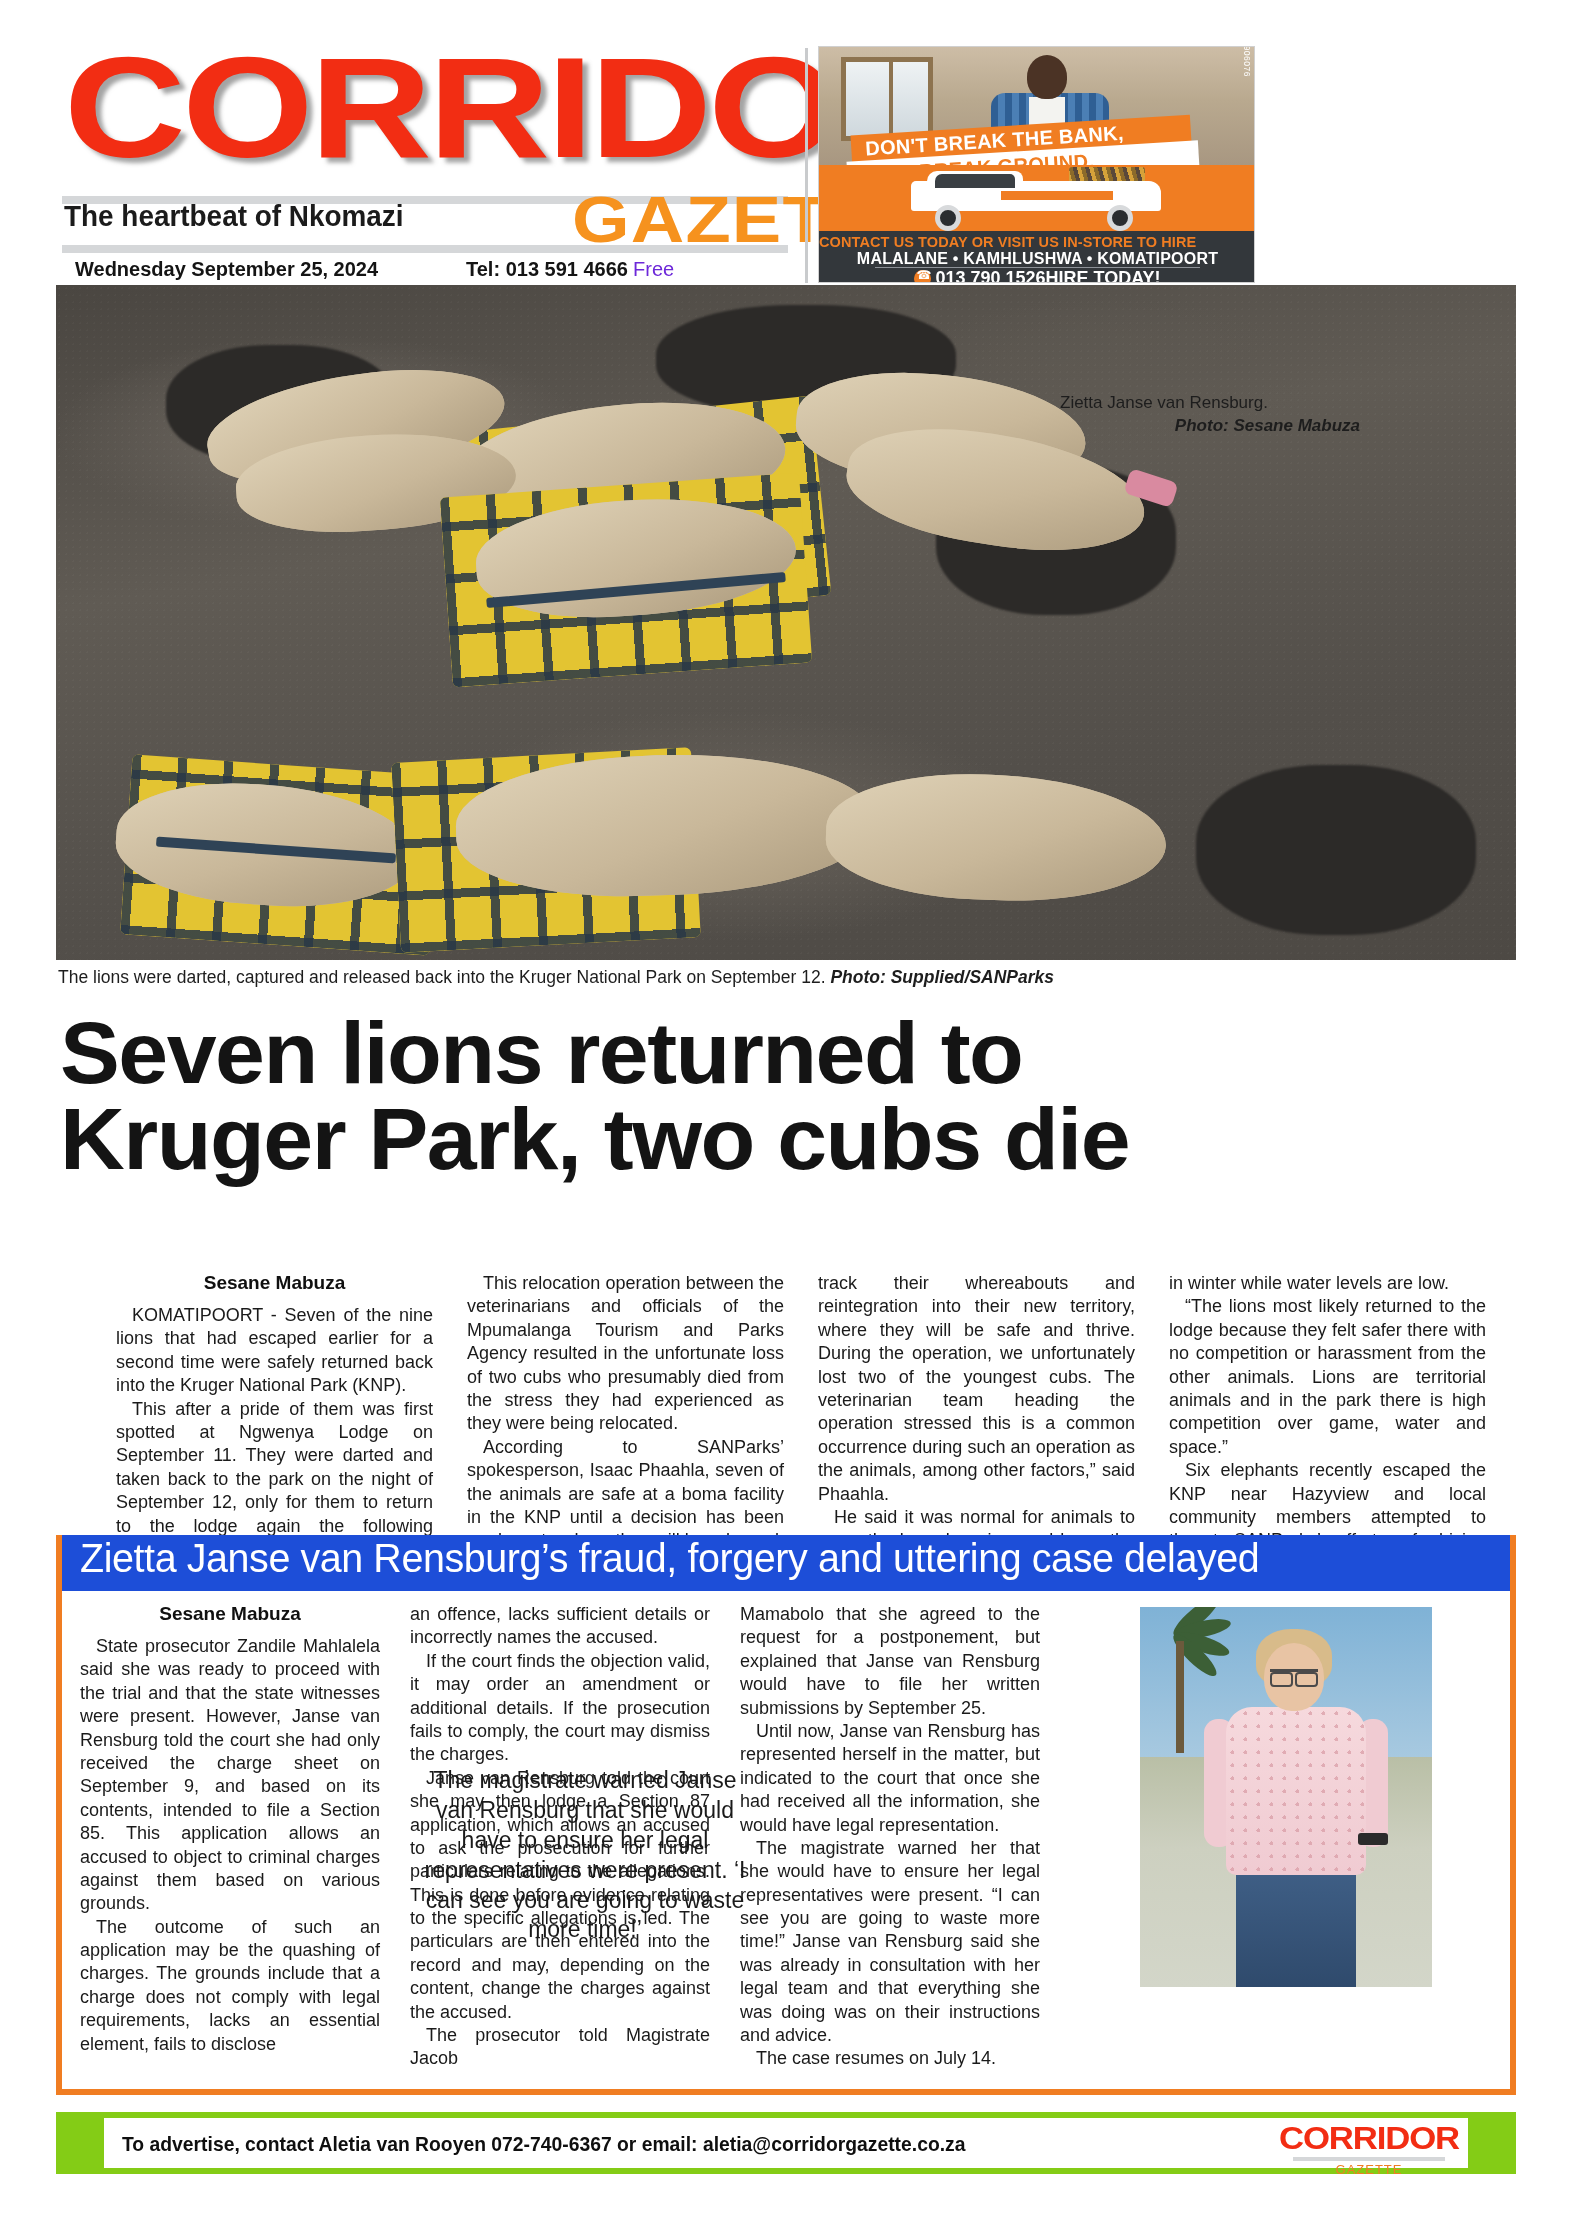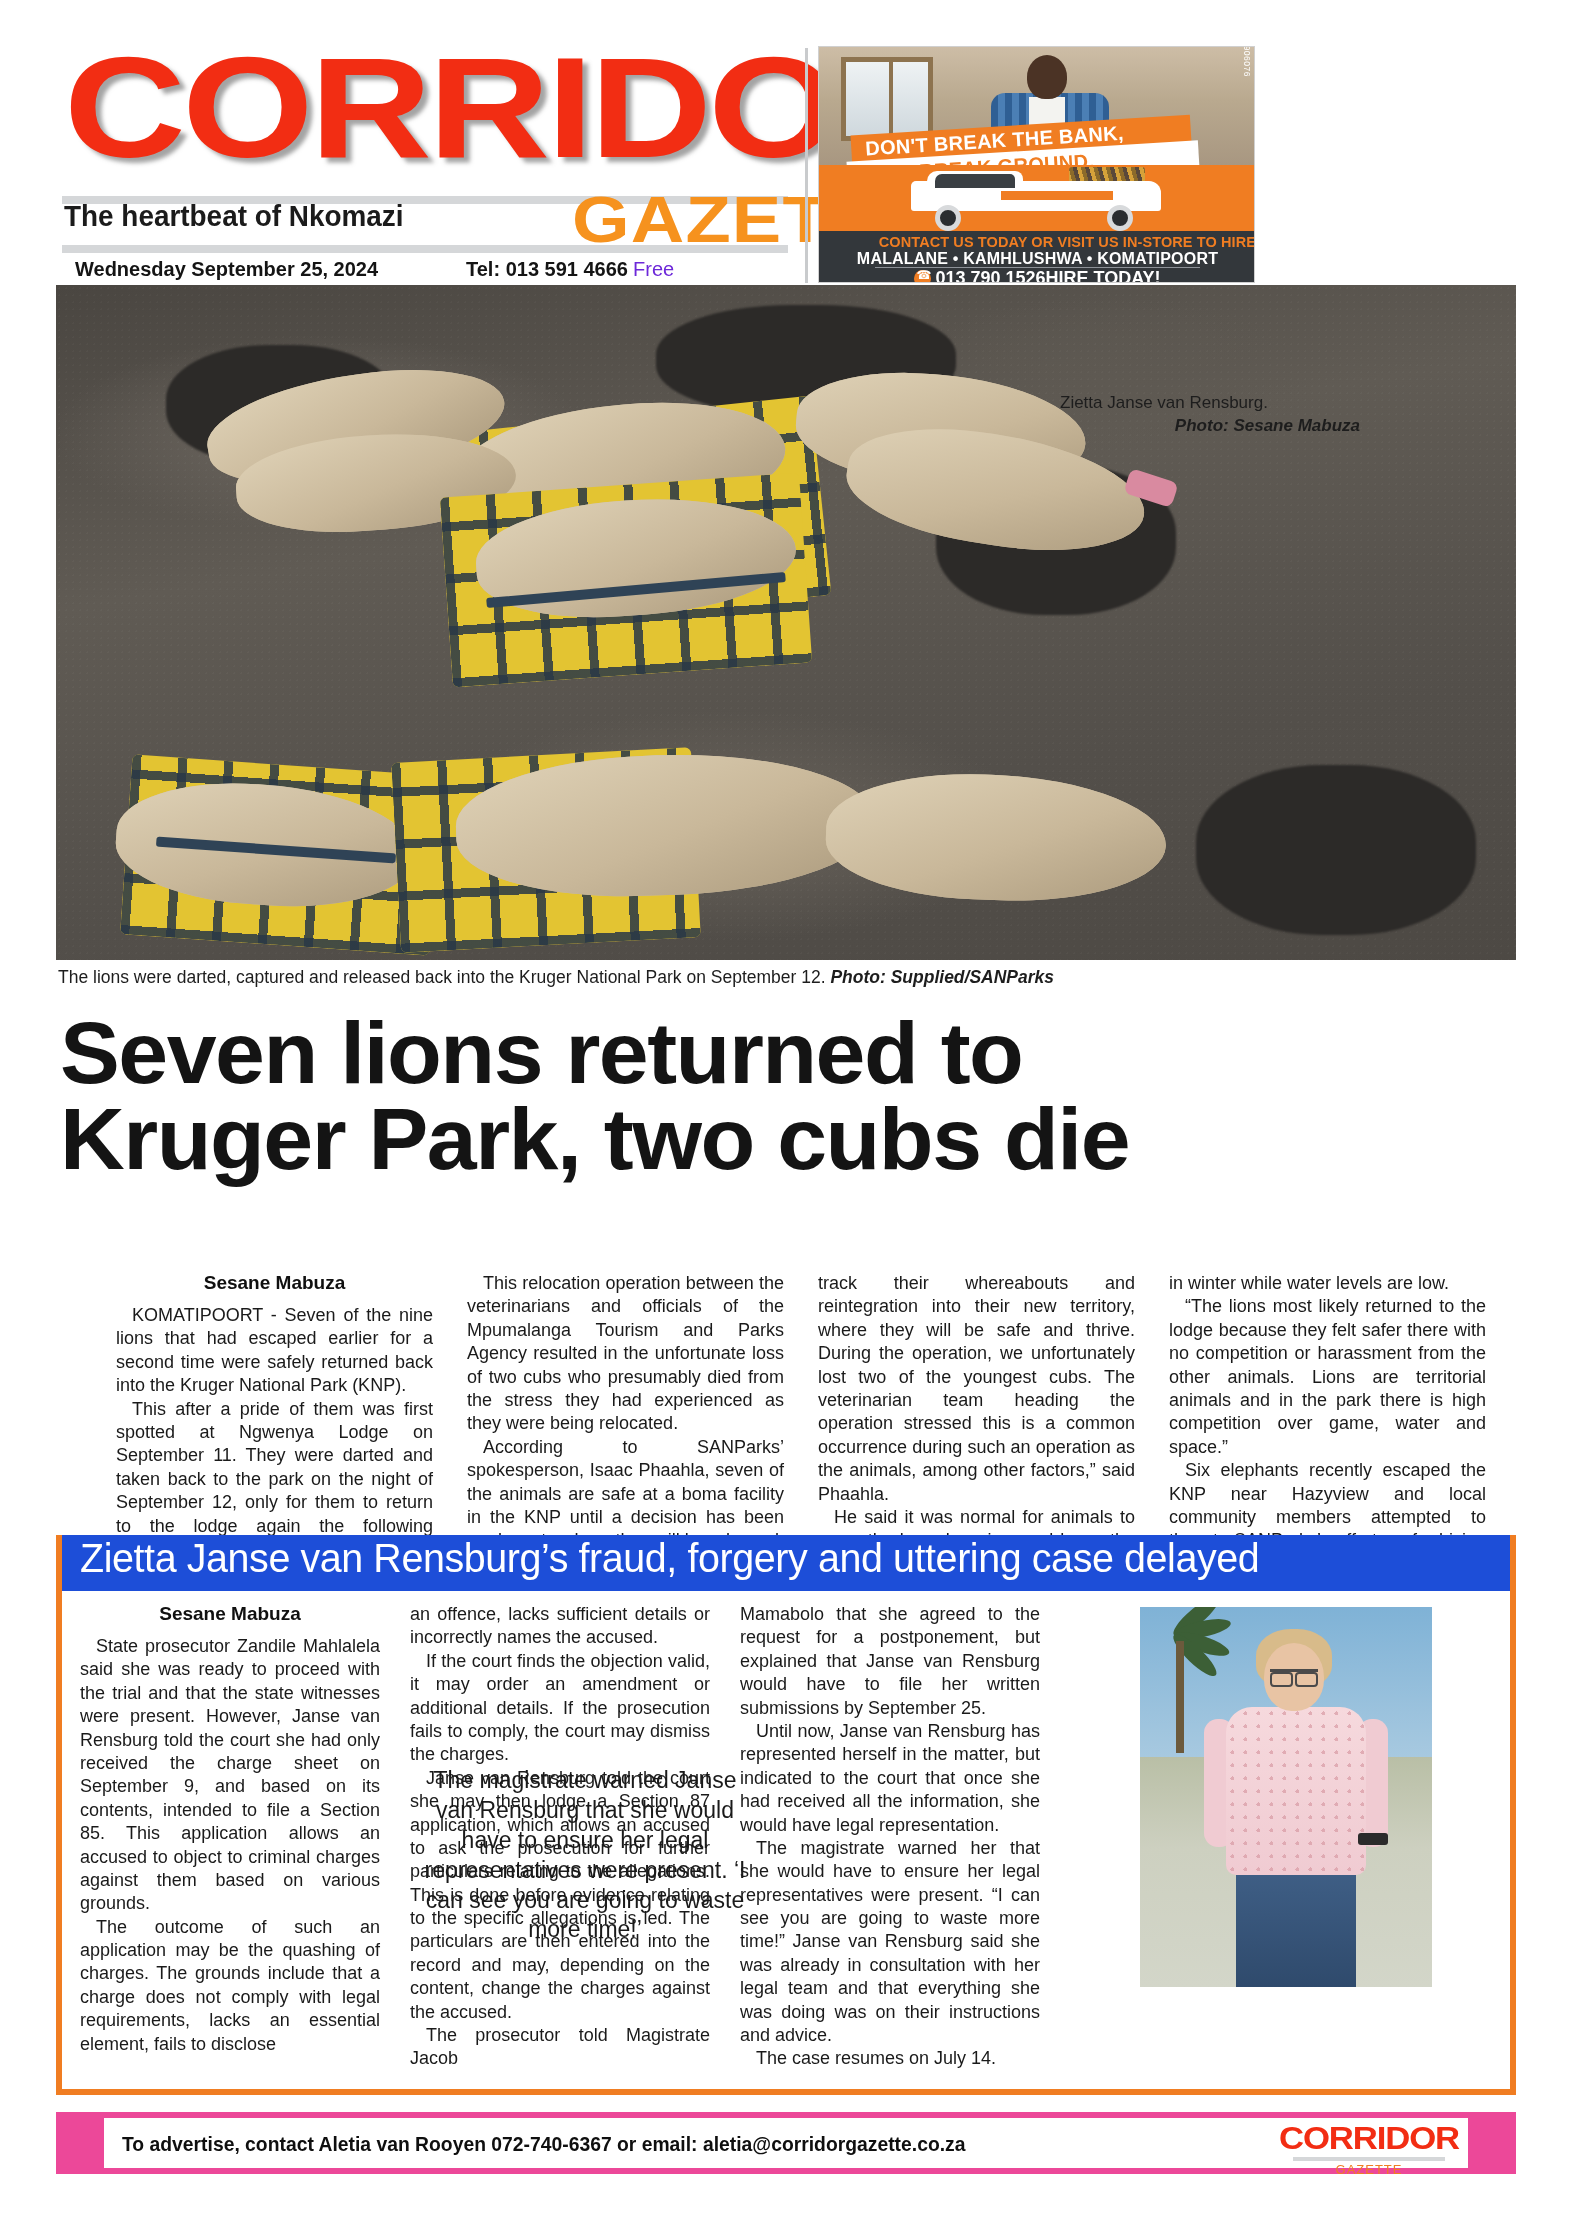--- a/index.html
+++ b/index.html
@@ -69,21 +69,21 @@
   .ad-truckzone { position: absolute; left: 0; top: 118px; width: 437px; height: 66px; background: #f07d22; }
   .truck-body { position: absolute; left: 92px; top: 16px; width: 250px; height: 30px; background: #ffffff; border-radius: 5px 12px 3px 3px; }
   .truck-cab { position: absolute; left: 108px; top: 6px; width: 96px; height: 18px; background: #ffffff; border-radius: 10px 8px 0 0; }
   .truck-glass { position: absolute; left: 116px; top: 9px; width: 80px; height: 14px; background: #3a3f44; border-radius: 7px 5px 0 0; }
   .truck-stripe { position: absolute; left: 182px; top: 26px; width: 112px; height: 9px; background: #f07d22; }
   .truck-load { position: absolute; left: 250px; top: 2px; width: 76px; height: 18px;
        background: repeating-linear-gradient(75deg,#d6a23a 0 4px,#8c6b2a 4px 8px,#59483a 8px 12px); border-radius:3px;}
   .wheel { position: absolute; top: 40px; width: 26px; height: 26px; border-radius: 50%; background: #2a2d30; border: 5px solid #d8dadc; }
   .wheel.w1 { left: 116px; } .wheel.w2 { left: 288px; }
   .ad-dark { position: absolute; left: 0; top: 184px; width: 437px; height: 53px; background: #33373b; }
-  .ad-contact { position: absolute; left: 0; top: 3px; width: 437px; text-align: right;
+  .ad-contact { position: absolute; left: 0; top: 3px; width: 437px; text-align: left;
        font-size: 14.5px; font-weight: bold; color: #f07d22; letter-spacing:.1px; white-space:nowrap; }
   .ad-towns { position: absolute; left: 0; top: 19px; width: 437px; text-align: center;
        font-size: 16px; font-weight: bold; color: #ffffff; letter-spacing:.2px; white-space:nowrap; }
   .ad-hr { position: absolute; left: 56px; top: 36px; width: 325px; height: 1px; background: #8e9298; }
   .ad-phonerow { position: absolute; left: 0; top: 36px; width: 437px; text-align: center; white-space:nowrap; }
   .ad-phonerow .pc { display:inline-block; width: 17px; height: 17px; border-radius:50%; background:#f07d22; position:relative; top:3px; margin-right:4px;}
   .ad-phonerow .pc:after{content:'\260E'; position:absolute; left:2px; top:-2px; font-size:12px; color:#fff;}
   .ad-phone { font-size: 18px; font-weight: bold; color: #ffffff; }
   .ad-hire { font-size: 18px; font-weight: bold; color: #ffffff; }
   .ad-vert { position: absolute; right: 2px; top: 30px; font-size: 8.5px; color: #ffffff;
@@ -169,21 +169,21 @@
   .a2-armL { position:absolute; left:64px; top:112px; width:30px; height:128px; background:#f0cbd2; border-radius:14px;}
   .a2-armR { position:absolute; left:218px; top:112px; width:30px; height:128px; background:#f0cbd2; border-radius:14px;}
   .a2-watch { position:absolute; left:218px; top:226px; width:30px; height:12px; background:#2b2b2b; border-radius:3px;}
   .a2-cap { position: absolute; left: 1060px; top: 392px; width: 300px; font-size: 17px; color: #1d1d1d; line-height:1.35;}
   .a2-cap b { font-style: italic; font-weight: bold; display:block;text-align:right; }
 
   .pullquote { position: absolute; left: 420px; top: 1766px; width: 330px;
       font-size: 23px; line-height: 1.30; color: #1a1a1a; text-align: center; }
 
   
-  .footer { position: absolute; left: 56px; top: 2112px; width: 1460px; height: 62px; background: #ec4899; }
+  .footer { position: absolute; left: 56px; top: 2112px; width: 1460px; height: 62px; background: #84cc16; }
   .footer-inner { position: absolute; left: 48px; top: 6px; width: 1364px; height: 50px; background: #ffffff; }
   .footer-text { position: absolute; left: 18px; top: 14px; font-size: 21px; font-weight: bold; color: #0f0f0f;
       transform: scaleX(0.92); transform-origin: left top; white-space: nowrap; }
   .footer-logo { position: absolute; right: 14px; top: 5px; width: 170px; text-align: center; }
   .footer-logo .fl-main { font-size: 31px; font-weight: bold; color: #f22d13; letter-spacing:-1px;
       transform: scaleX(1.12); transform-origin: center top; display:block; line-height:1; }
   .footer-logo .fl-rule { width: 152px; height: 4px; background:#d5d7d9; margin: 3px auto 1px; }
   .footer-logo .fl-sub { font-size: 13px; font-weight: normal; color:#f07d22; letter-spacing:1px; display:block; }
 </style>
 </head>

